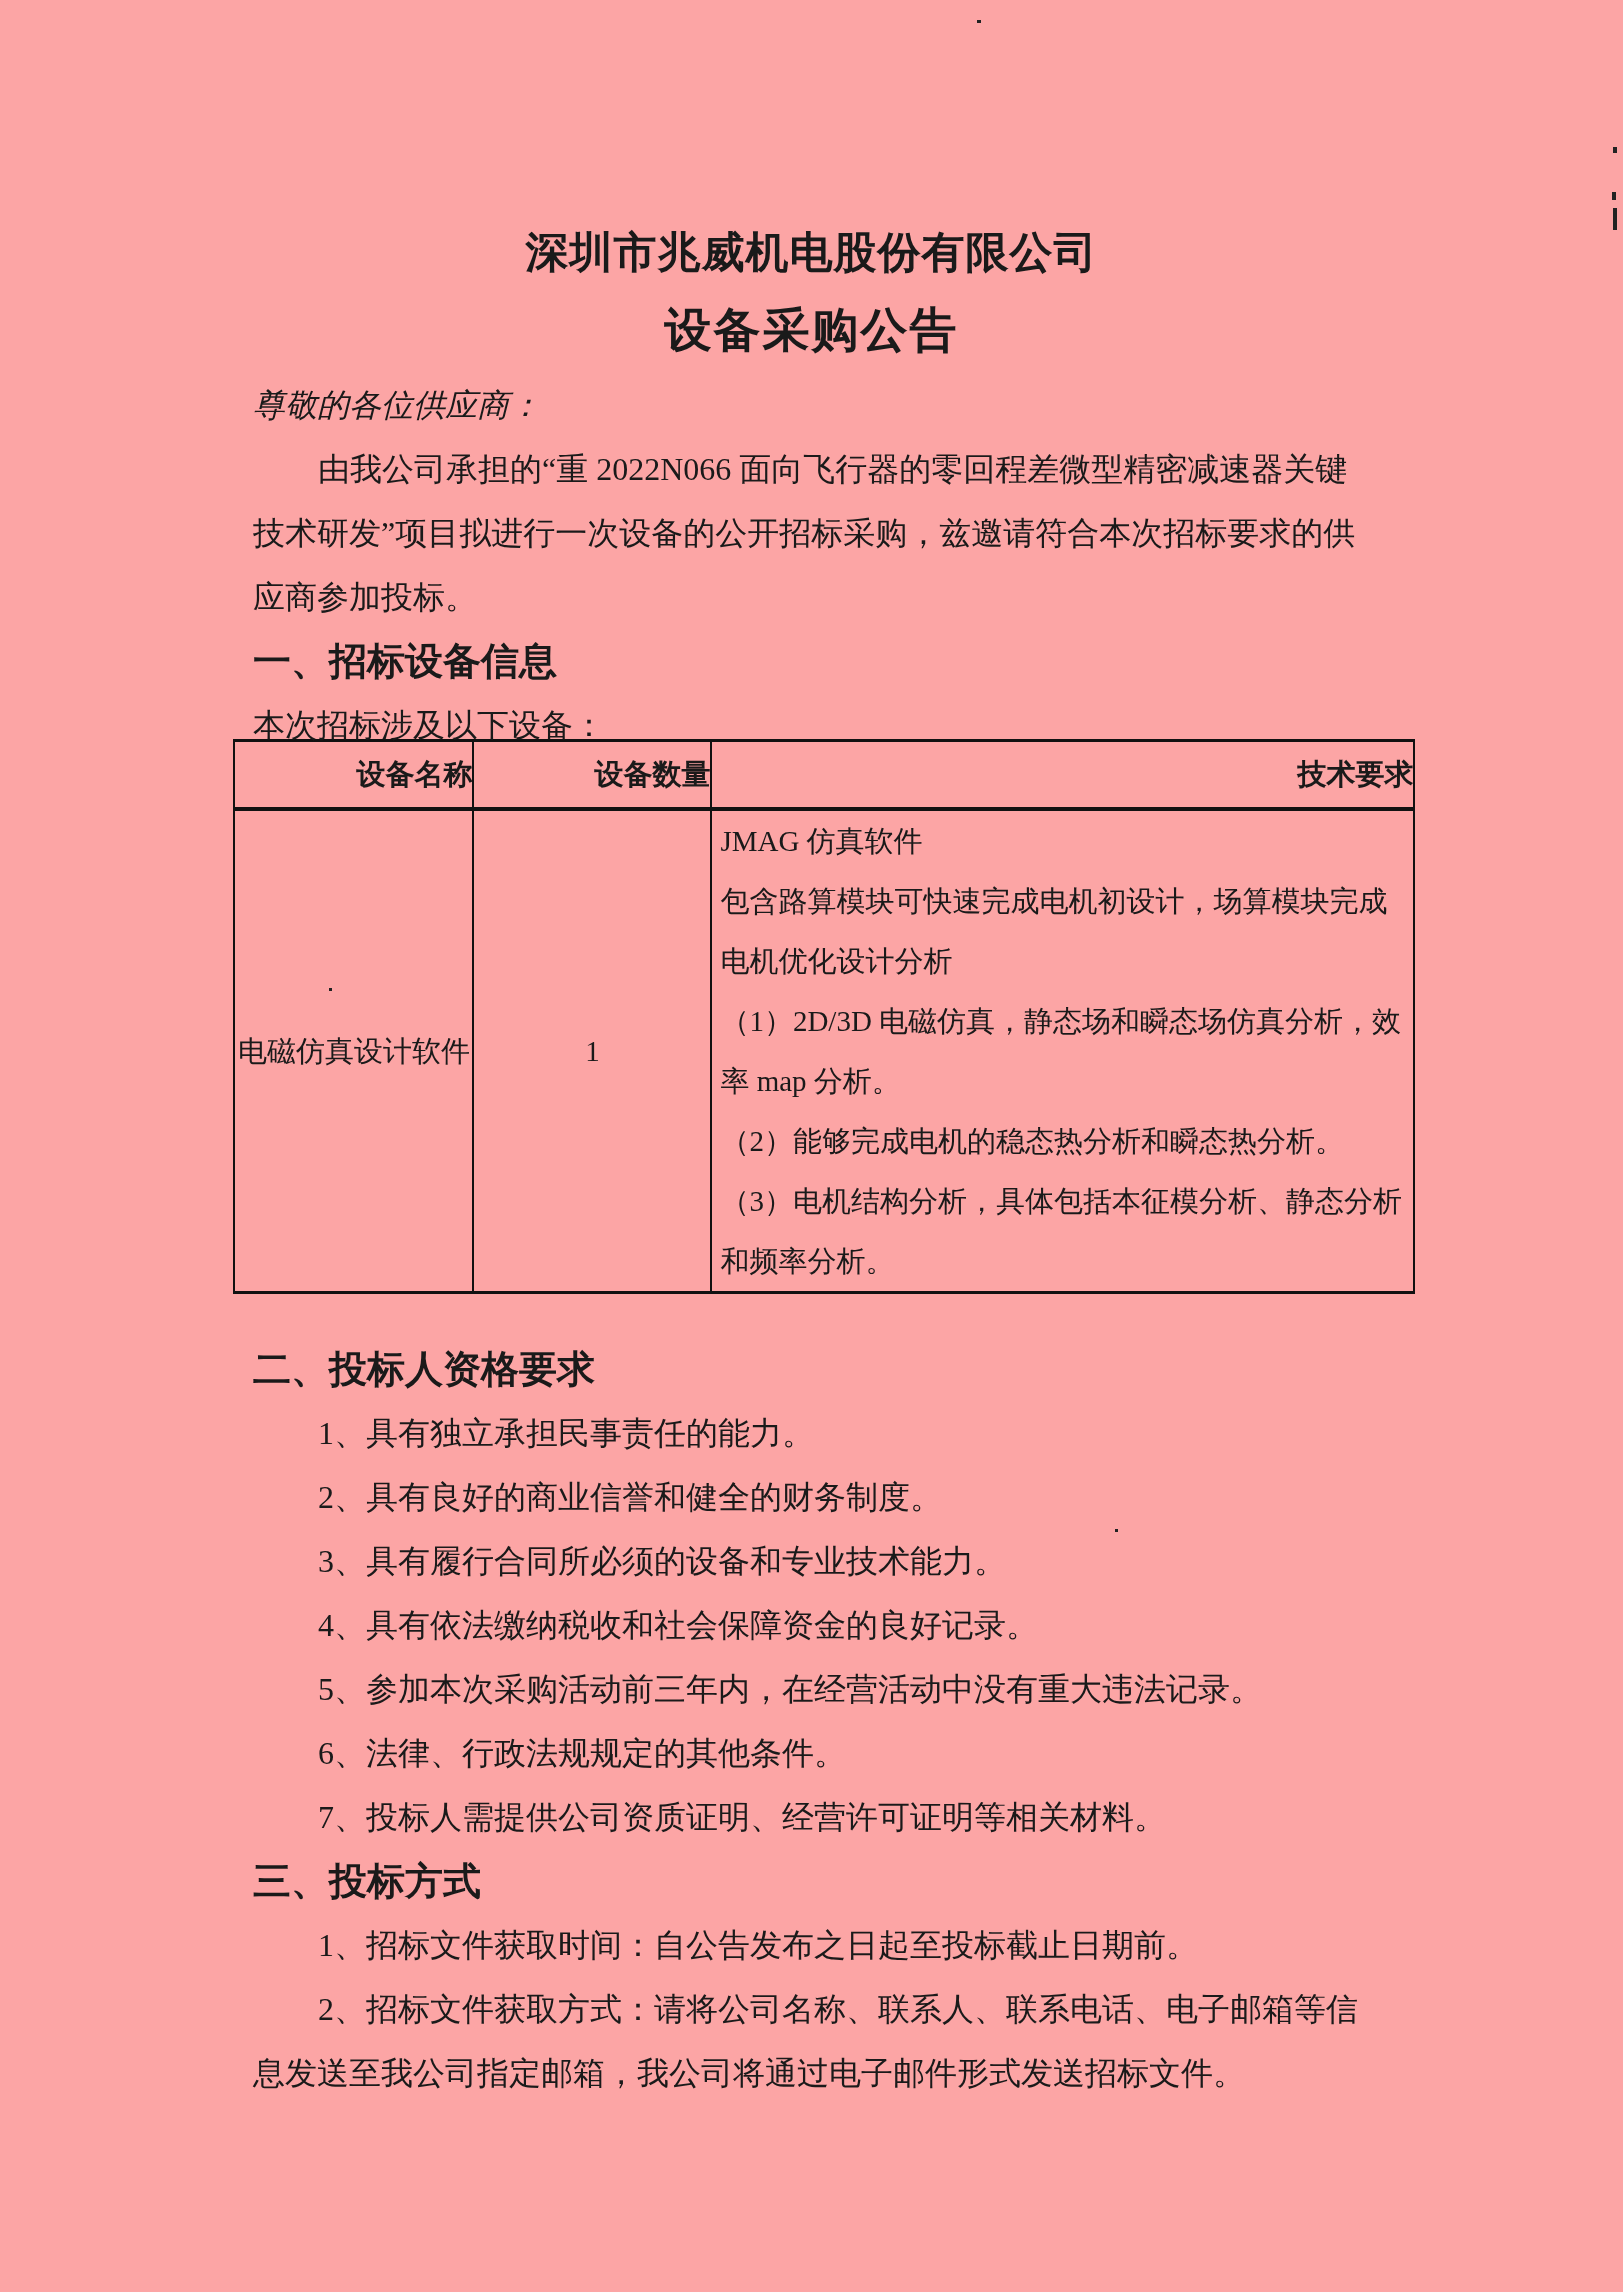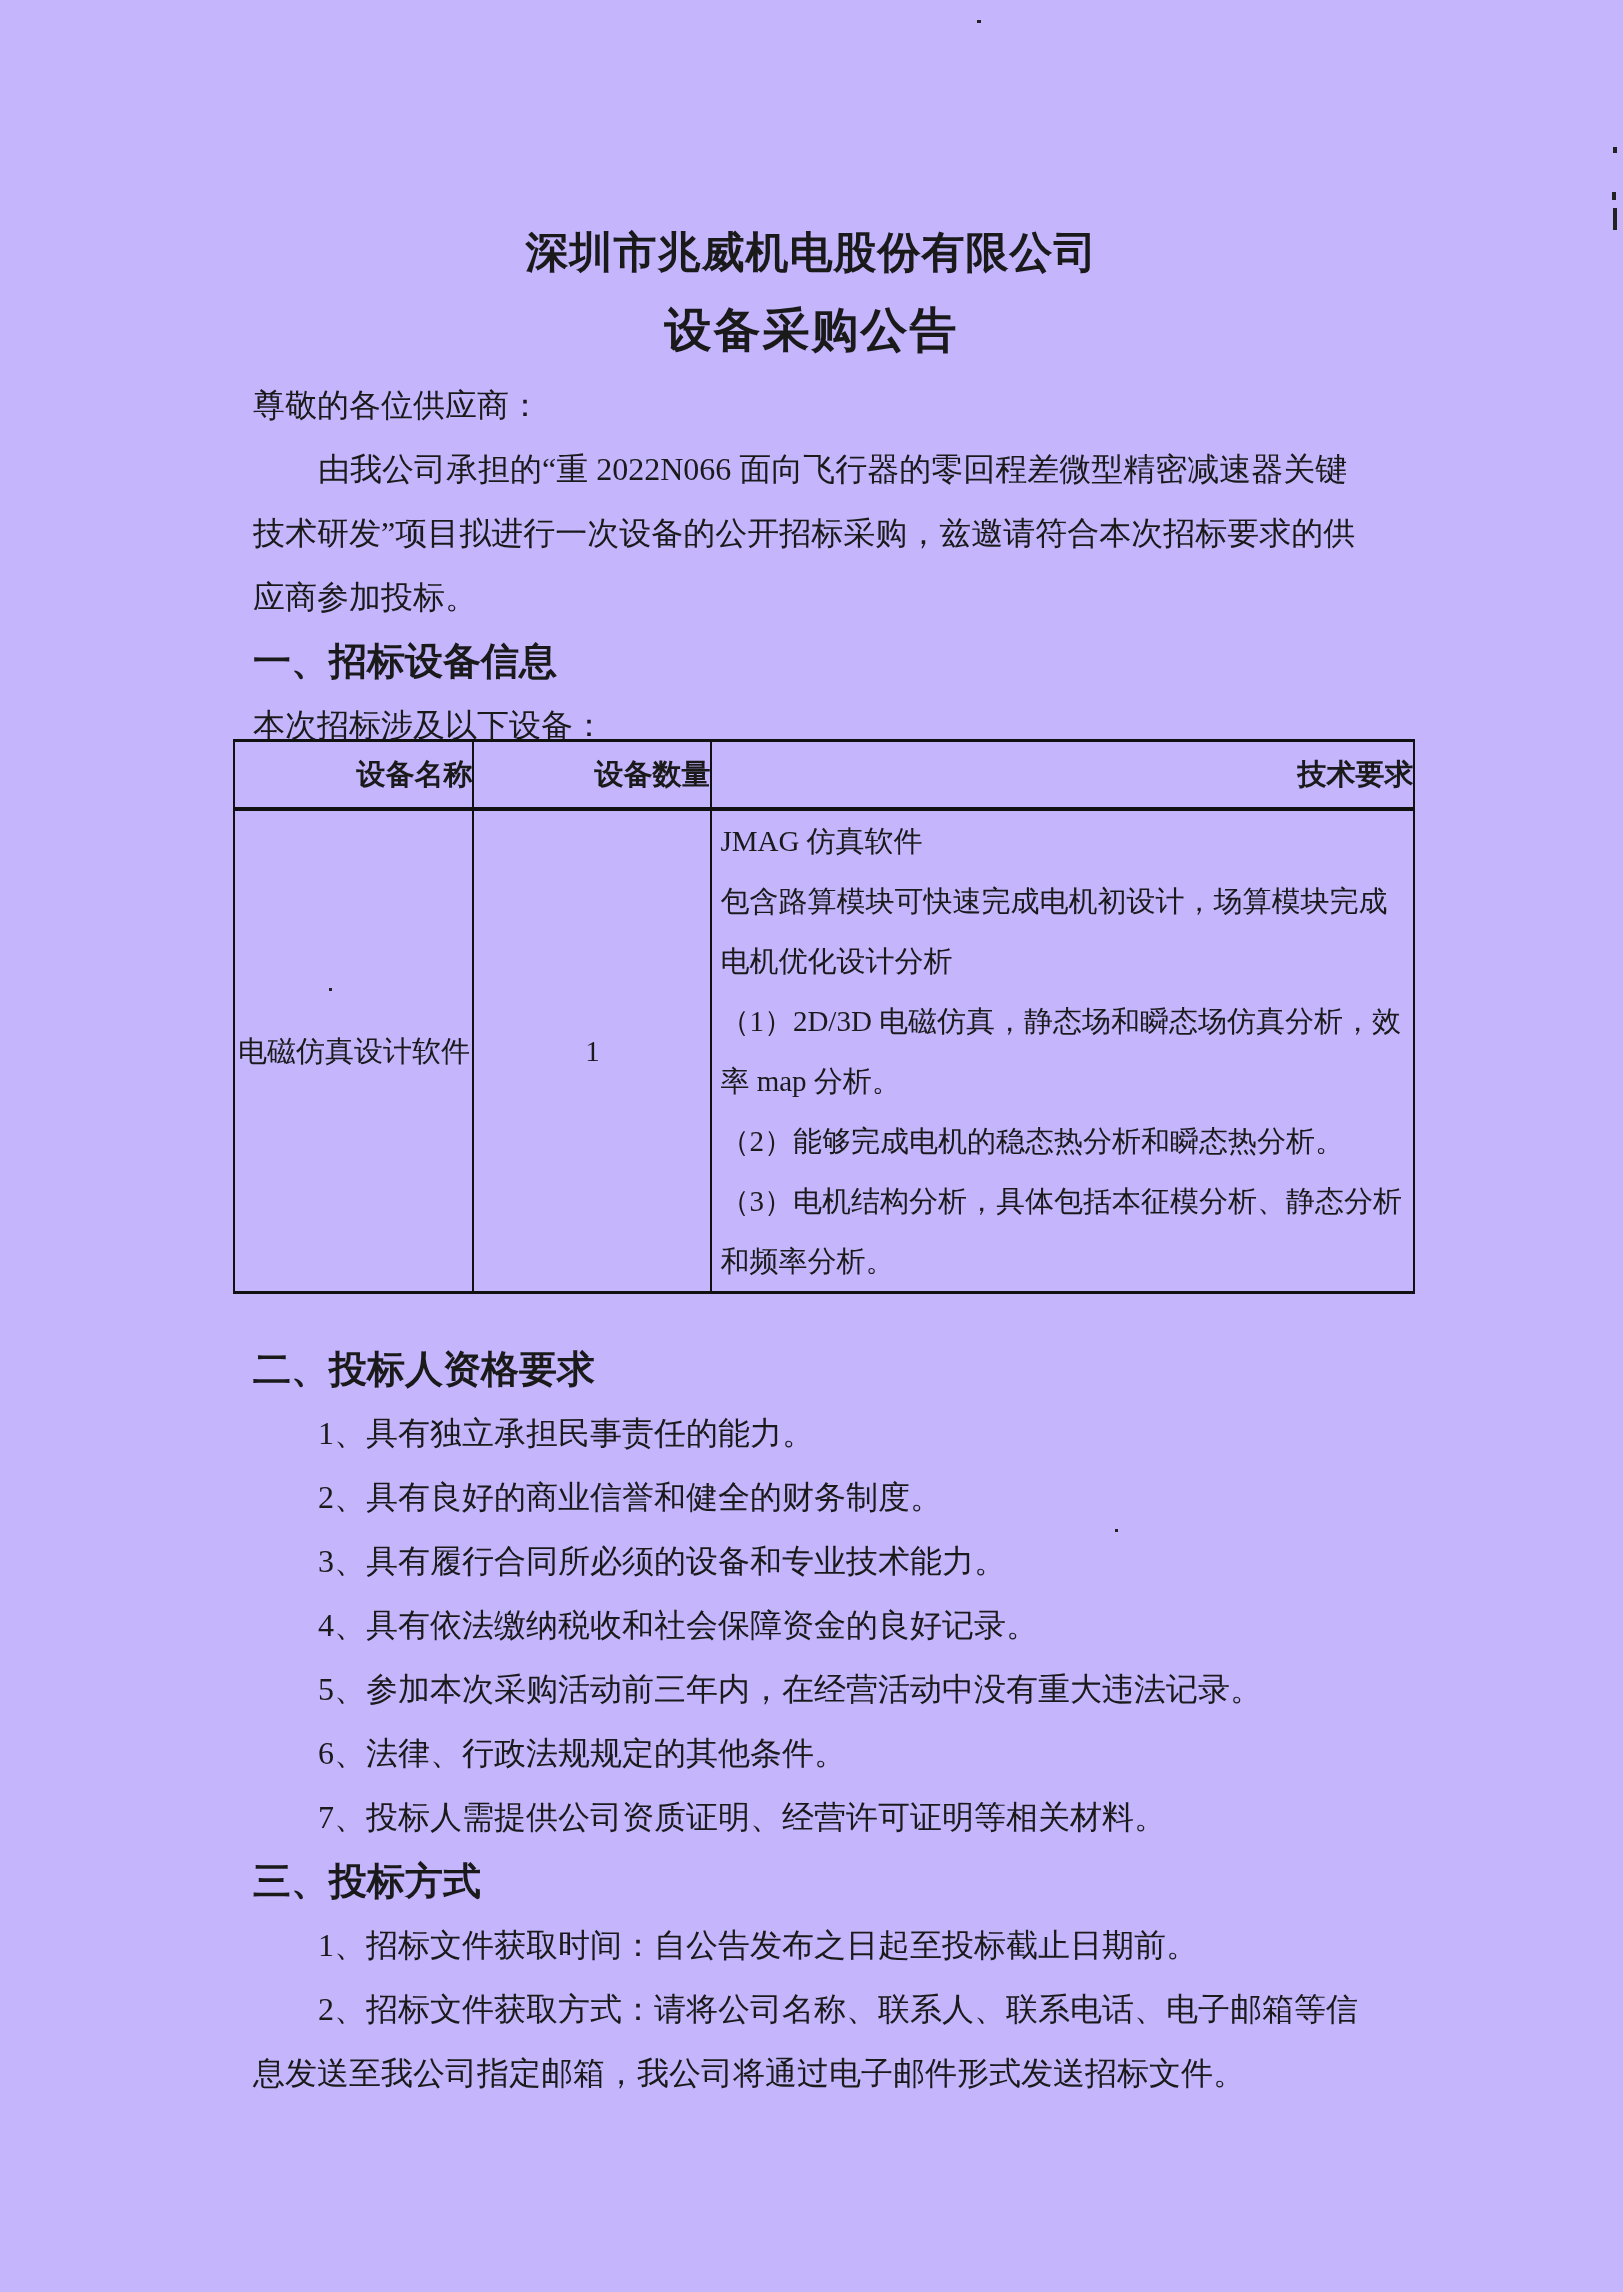--- a/index.html
+++ b/index.html
@@ -1,40 +1,40 @@
 <!DOCTYPE html>
 <html><head>
 <meta charset="utf-8">
 <style>
   html,body{margin:0;padding:0;background:#888;}
   .page{
     position:relative;
     width:1623px;height:2293px;
     margin:0 auto;
-    background:#c4b5fd;
+    background:#fca5a5;
     color:#1a1a1a;
     font-family:"Liberation Serif","DejaVu Serif",serif;
     box-sizing:border-box;
     padding:228px 190px 0 253px;
     overflow:hidden;
   }
   
   .title-block{margin-left:-253px;margin-right:-190px;text-align:center;}
   .company-title{
     font-size:43px;line-height:49px;font-weight:bold;
     letter-spacing:1px;
   }
   .doc-title{
     margin-top:29px;
     font-size:47px;line-height:49px;font-weight:bold;
     letter-spacing:2px;
   }
   
   .bodytext{font-size:32px;line-height:64px;}
-  .salutation{margin-top:17.6px;}
+  .salutation{margin-top:17.6px;font-style:italic;}
   .indent{text-indent:65px;}
   .heading{font-weight:bold;font-size:38px;line-height:64px;}
   .sec2-gap{margin-top:43px;}
   
   table.equip{
     border-collapse:collapse;
     table-layout:fixed;
     width:1180px;
     margin-left:-19.6px;
     margin-top:-17.6px;

